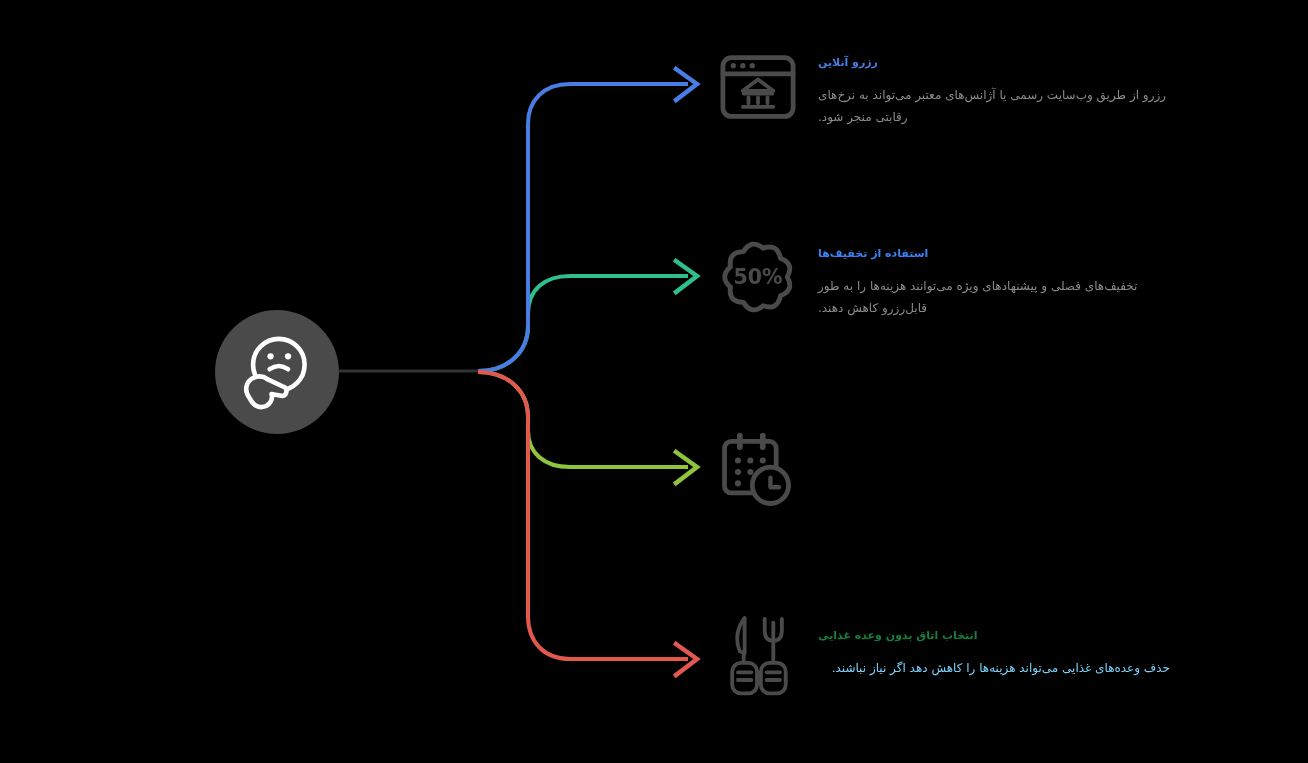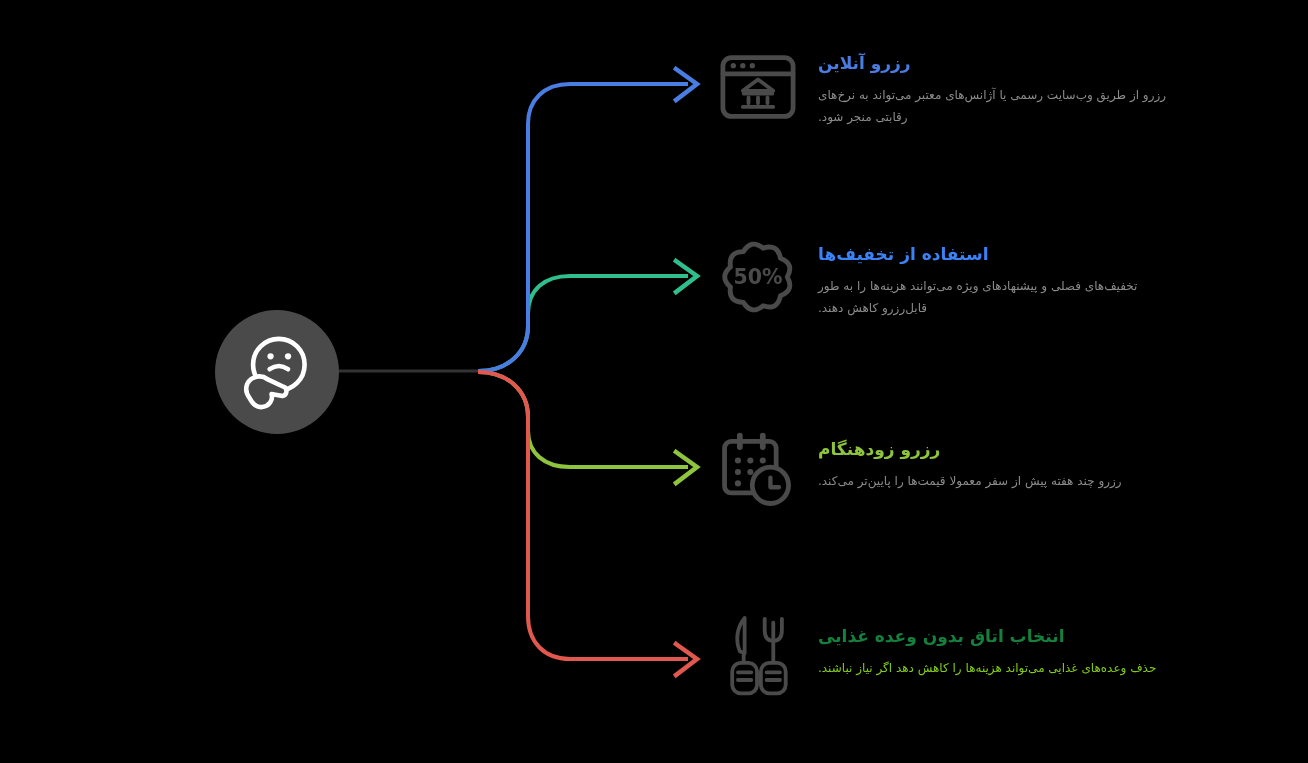--- a/index.html
+++ b/index.html
@@ -12,21 +12,21 @@
   .center-node{position:absolute;left:215px;top:310px;width:124px;height:124px;
                border-radius:50%;display:flex;align-items:center;justify-content:center;}
   .center-node svg{display:block;}
   .icon-box{position:absolute;left:714px;width:88px;height:88px;
             display:flex;align-items:center;justify-content:center;}
   .icon-box svg{display:block;}
   .icon-stroke{fill:none;stroke:currentColor;stroke-width:5;stroke-linecap:round;stroke-linejoin:round;}
   .icon-stroke-thin{fill:none;stroke:currentColor;stroke-width:4;stroke-linecap:round;stroke-linejoin:round;}
   .icon-fill{fill:currentColor;stroke:none;}
   .feature-text{position:absolute;left:818px;width:352px;text-align:left;}
-  .feature-title{margin:0;font-size:17px;font-weight:bold;line-height:26px;}
+  .feature-title{margin:0;font-size:11px;font-weight:bold;line-height:26px;}
   .feature-desc{margin:8px 0 0 0;font-size:12px;line-height:22px;}
   svg text{font-family:"DejaVu Sans",sans-serif;}
 </style>
 </head>
 <body>
 
 <div class="canvas" style="background: rgb(0, 0, 0);">
 
   <svg class="connectors" width="1308" height="763" viewBox="0 0 1308 763">
     <path class="stem" d="M339 371 L478 371" stroke="#333333"></path>
@@ -86,38 +86,34 @@
       <circle class="icon-fill" cx="24" cy="34" r="3.2"></circle>
       <circle class="icon-fill" cx="37" cy="34" r="3.2"></circle>
       <circle class="icon-fill" cx="50" cy="34" r="3.2"></circle>
       <circle class="icon-fill" cx="24" cy="46" r="3.2"></circle>
       <circle class="icon-fill" cx="37" cy="46" r="3.2"></circle>
       <circle class="icon-fill" cx="24" cy="58" r="3.2"></circle>
       <circle cx="58" cy="60" r="19" stroke="currentColor" stroke-width="5" fill="#000000"></circle>
       <path d="M58 52 V62 H67" fill="none" stroke="currentColor" stroke-width="4.5" stroke-linecap="round" stroke-linejoin="round"></path>
     </svg>
   </div>
-  <div class="feature-text" style="top:436px" dir="rtl">
-    <h3 class="feature-title" style="color: rgb(143, 196, 61);">رزرو زودهنگام</h3>
-    <p class="feature-desc" style="color: rgb(140, 140, 140);">رزرو چند هفته پیش از سفر معمولا قیمت‌ها را پایین‌تر می‌کند.</p>
-  </div>
 
   <div class="icon-box" style="top: 614px; color: rgb(74, 74, 74);">
     <svg width="86" height="91" viewBox="0 0 90 95">
 
       <path class="icon-stroke-thin" d="M31 5 C23 15 21 28 26 40 L31 42 L31 5 Z"></path>
       <path class="icon-stroke-thin" d="M30 44 V50"></path>
       <rect class="icon-stroke-thin" x="18" y="52" width="26" height="32" rx="9"></rect>
       <path class="icon-stroke-thin" d="M24 62 H38 M24 70 H38"></path>
 
       <path class="icon-stroke-thin" d="M52 6 L52 18 C52 26 56 29 61 29 C66 29 70 26 70 18 L70 6"></path>
       <path class="icon-stroke-thin" d="M61 10 V26"></path>
       <path class="icon-stroke-thin" d="M61 29 V50"></path>
       <rect class="icon-stroke-thin" x="48" y="52" width="26" height="32" rx="9"></rect>
       <path class="icon-stroke-thin" d="M54 62 H68 M54 70 H68"></path>
     </svg>
   </div>
   <div class="feature-text" style="top:623px" dir="rtl">
     <h3 class="feature-title" style="color: #15803d;">انتخاب اتاق بدون وعده غذایی</h3>
-    <p class="feature-desc" style="color: #84cc16;">حذف وعده‌های غذایی می‌تواند هزینه‌ها را کاهش دهد اگر نیاز نباشند.</p>
+    <p class="feature-desc" style="color: #7dd3fc; text-align: right;">حذف وعده‌های غذایی می‌تواند هزینه‌ها را کاهش دهد اگر نیاز نباشند.</p>
   </div>
 
 </div>
 
 </body></html>

